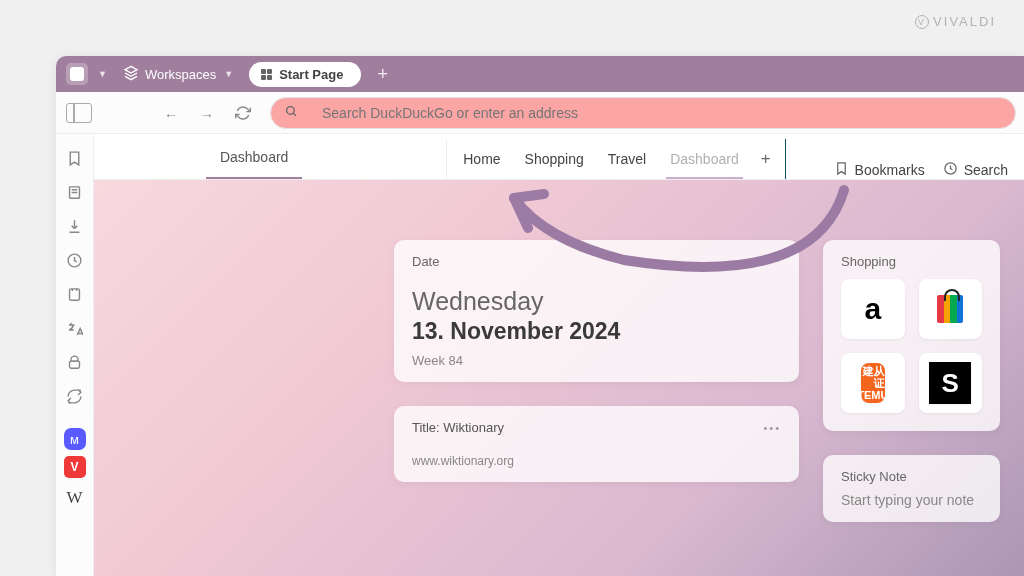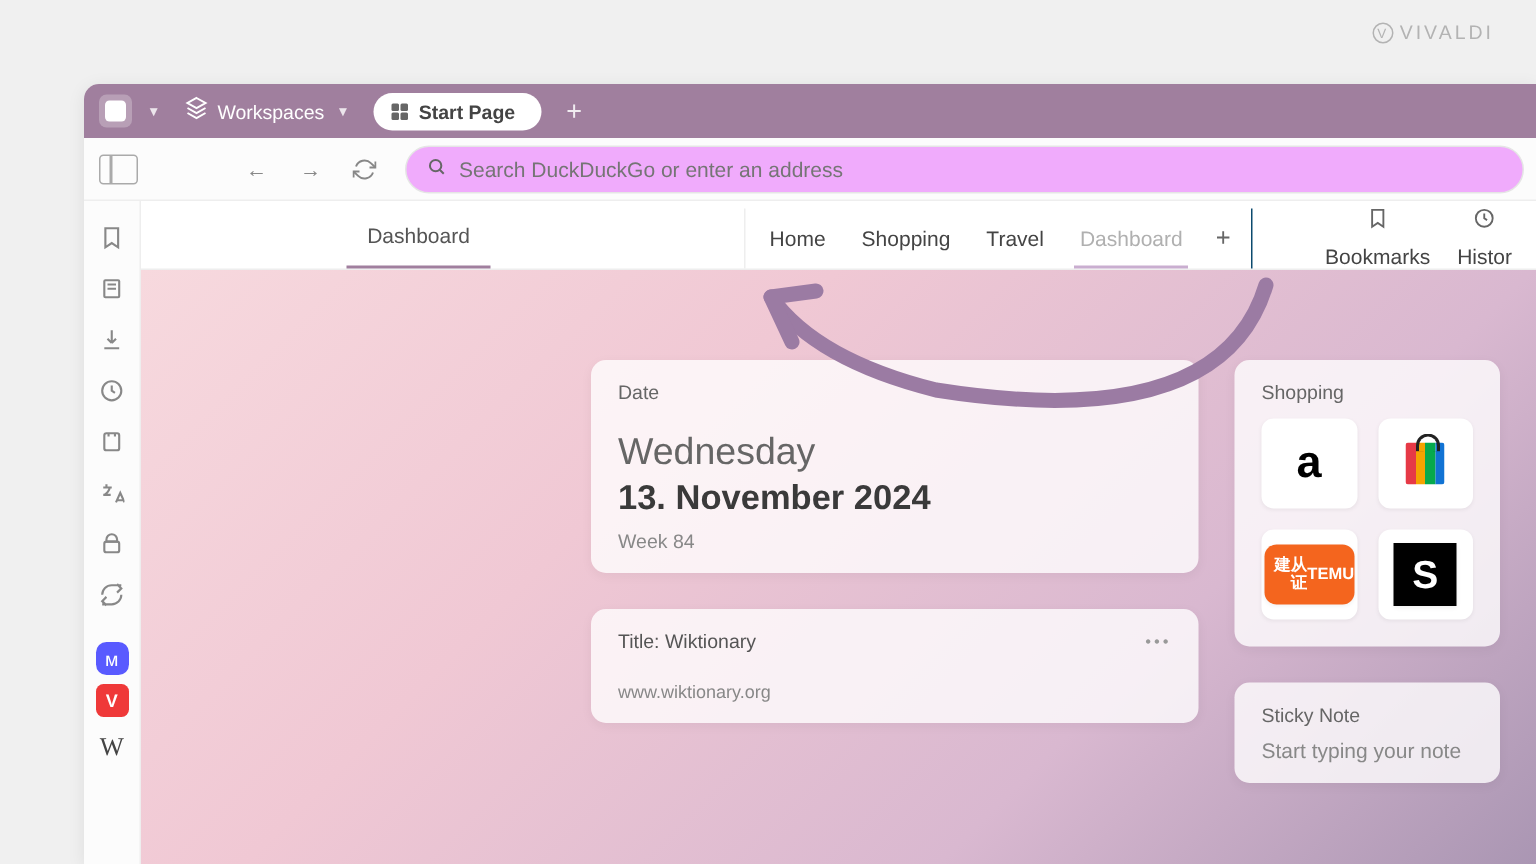--- a/index.html
+++ b/index.html
@@ -18,21 +18,21 @@
 .workspaces-icon { font-size: 15px; }
 .tab { background: white; border-radius: 16px; padding: 5px 18px 5px 12px; display: flex; align-items: center; gap: 7px; font-size: 13px; color: #444; cursor: pointer; font-weight: bold; }
 .tab-icon { display: grid; grid-template-columns: 1fr 1fr; gap: 1px; width: 11px; height: 11px; }
 .tab-icon span { background: #666; border-radius: 1px; }
 .new-tab { color: rgba(255,255,255,0.85); font-size: 18px; padding: 0 8px; cursor: pointer; font-weight: 300; }
 
 .navbar { height: 42px; background: #fcfcfc; display: flex; align-items: center; padding: 0 8px; gap: 6px; border-bottom: 1px solid #eee; }
 .nav-icon { width: 30px; height: 30px; display: flex; align-items: center; justify-content: center; color: #888; cursor: pointer; font-size: 14px; }
 .panel-toggle { width: 26px; height: 20px; border: 1.5px solid #aaa; border-radius: 3px; position: relative; }
 .panel-toggle::before { content: ''; position: absolute; left: 6px; top: 0; bottom: 0; width: 1.5px; background: #aaa; }
-.addressbar { flex: 1; background: #f0abfc; border: 1px solid #e5e5e5; border-radius: 18px; height: 32px; display: flex; align-items: center; padding: 0 14px; gap: 8px; margin-left: 6px; }
+.addressbar { flex: 1; background: #fca5a5; border: 1px solid #e5e5e5; border-radius: 18px; height: 32px; display: flex; align-items: center; padding: 0 14px; gap: 24px; margin-left: 6px; }
 .addressbar input { border: none; outline: none; flex: 1; font-size: 14px; color: #555; background: transparent; }
 .search-glyph { color: #888; font-size: 13px; }
 
 .main { flex: 1; display: flex; min-height: 0; }
 .sidebar { width: 38px; background: #fcfcfc; border-right: 1px solid #eee; display: flex; flex-direction: column; align-items: center; padding-top: 10px; gap: 6px; }
 .side-icon { width: 28px; height: 28px; display: flex; align-items: center; justify-content: center; color: #888; cursor: pointer; font-size: 16px; border-radius: 4px; }
 .side-icon svg { width: 17px; height: 17px; }
 .side-icon.mastodon { background: #595aff; color: white; border-radius: 7px; width: 22px; height: 22px; font-size: 13px; }
 .side-icon.vivaldi-side { background: #ef3939; color: white; border-radius: 5px; width: 22px; height: 22px; font-size: 12px; font-weight: bold; }
 .side-icon.wiki { font-family: serif; font-size: 17px; color: #444; font-weight: normal; }
@@ -40,21 +40,21 @@
 .content { flex: 1; display: flex; flex-direction: column; min-width: 0; }
 .nav-strip { height: 46px; background: white; display: flex; align-items: flex-end; border-bottom: 1px solid #eee; gap: 32px; }
 .nav-left { flex: 1; display: flex; justify-content: center; }
 .nav-tab-underline { font-size: 14px; color: #555; padding: 12px 14px; border-bottom: 2px solid #a07f9e; cursor: pointer; }
 .nav-tabs { display: flex; align-items: center; border-left: 1px solid #eee; border-right: 1px solid #0c4a6e; padding: 0 4px; }
 .nav-tabs .t { font-size: 14px; color: #444; padding: 12px 12px; cursor: pointer; position: relative; }
 .nav-tabs .t.dim { color: #b0b0b0; }
 .nav-tabs .t.dim::after { content: ''; position: absolute; bottom: 0; left: 8px; right: 8px; height: 2px; background: #c9aed0; }
 .nav-tabs .plus { color: #666; font-size: 17px; padding: 0 10px; cursor: pointer; }
 .quick-links { display: flex; align-items: center; gap: 18px; padding: 0 16px; }
-.ql { display: flex; align-items: center; gap: 6px; font-size: 14px; color: #444; cursor: pointer; flex-direction: column; }
+.ql { display: flex; align-items: center; gap: 6px; font-size: 14px; color: #444; cursor: pointer; }
 .ql-icon { font-size: 15px; color: #666; }
 
 .dash { flex: 1; background: linear-gradient(135deg, #f7d9de 0%, #f0c8d4 35%, #d9b8d0 70%, #aa96b3 100%); padding: 60px 24px 0 300px; display: flex; gap: 24px; position: relative; overflow: hidden; }
 .arrow-svg { position: absolute; top: 0; left: 400px; width: 370px; height: 130px; pointer-events: none; }
 
 .col-left { width: 405px; display: flex; flex-direction: column; gap: 24px; }
 .col-right { flex: 1; display: flex; flex-direction: column; gap: 24px; }
 
 .card { background: rgba(255,255,255,0.78); border-radius: 10px; padding: 14px 18px; box-shadow: 0 2px 8px rgba(0,0,0,0.05); }
 .card-head { display: flex; justify-content: space-between; align-items: flex-start; margin-bottom: 8px; }
@@ -71,21 +71,21 @@
 .feed-url { font-size: 12px; color: #888; }
 
 .shop-grid { display: grid; grid-template-columns: 1fr 1fr; gap: 14px; margin-top: 4px; }
 .tile { background: white; border-radius: 8px; height: 60px; display: flex; align-items: center; justify-content: center; font-size: 24px; font-weight: 700; cursor: pointer; box-shadow: 0 1px 3px rgba(0,0,0,0.06); }
 .tile.amazon { color: #000; font-family: Arial; font-size: 30px; }
 .tile.bag { }
 .bag-icon { width: 26px; height: 28px; position: relative; }
 .bag-icon::before { content: ''; position: absolute; top: -6px; left: 7px; width: 12px; height: 10px; border: 2px solid #222; border-bottom: none; border-radius: 8px 8px 0 0; }
 .bag-stripes { display: flex; height: 100%; border-radius: 2px; overflow: hidden; }
 .bag-stripes span:nth-child(1){ flex:1; background:#e63946;} .bag-stripes span:nth-child(2){flex:1; background:#f4a300;} .bag-stripes span:nth-child(3){flex:1; background:#06a94d;} .bag-stripes span:nth-child(4){flex:1; background:#1173d4;}
-.tile.temu { background: #f4651e; color: white; font-size: 11px; line-height: 1.1; text-align: right; border-radius: 8px; width: 60px; height: 40px; margin: 10px auto; display: flex; flex-direction: row; justify-content: center; }
+.tile.temu { background: #f4651e; color: white; font-size: 11px; line-height: 1.1; text-align: right; border-radius: 8px; width: 24px; height: 40px; margin: 10px auto; display: flex; flex-direction: column; justify-content: center; }
 .tile-temu-wrap { background: white; border-radius: 8px; display: flex; align-items: center; justify-content: center; height: 60px; box-shadow: 0 1px 3px rgba(0,0,0,0.06); cursor: pointer; }
 .tile.shein { background: #000; color: white; width: 42px; height: 42px; font-size: 26px; border-radius: 0; }
 .tile-shein-wrap { background: white; border-radius: 8px; display: flex; align-items: center; justify-content: center; height: 60px; box-shadow: 0 1px 3px rgba(0,0,0,0.06); cursor: pointer; }
 
 .sticky-body { font-size: 14px; color: #888; margin-top: 4px; }
 </style>
 </head>
 <body>
 
 <div class="watermark">
@@ -217,21 +217,21 @@
             <span class="ql-icon"><svg width="15" height="15" viewBox="0 0 24 24" fill="none" stroke="#666" stroke-width="2">
                   <path d="M6 3h12v18l-6-4-6 4V3z"></path>
                 </svg></span>
             <span>Bookmarks</span>
           </div>
           <div class="ql">
             <span class="ql-icon"><svg width="15" height="15" viewBox="0 0 24 24" fill="none" stroke="#666" stroke-width="2">
                   <circle cx="12" cy="12" r="9"></circle>
                   <path d="M12 7v5l3 2"></path>
                 </svg></span>
-            <span>Histor</span>
+            <span>Search</span>
           </div>
         </div>
       </div>
 
       <div class="dash">
         <svg class="arrow-svg" viewBox="0 0 370 130">
           <path d="M 350 10 Q 320 110 130 80 Q 50 60 20 18" stroke="#9b7ba3" stroke-width="10" fill="none" stroke-linecap="round"></path>
           <path d="M 20 18 L 50 14 M 20 18 L 34 48" stroke="#9b7ba3" stroke-width="10" fill="none" stroke-linecap="round"></path>
         </svg>
 

